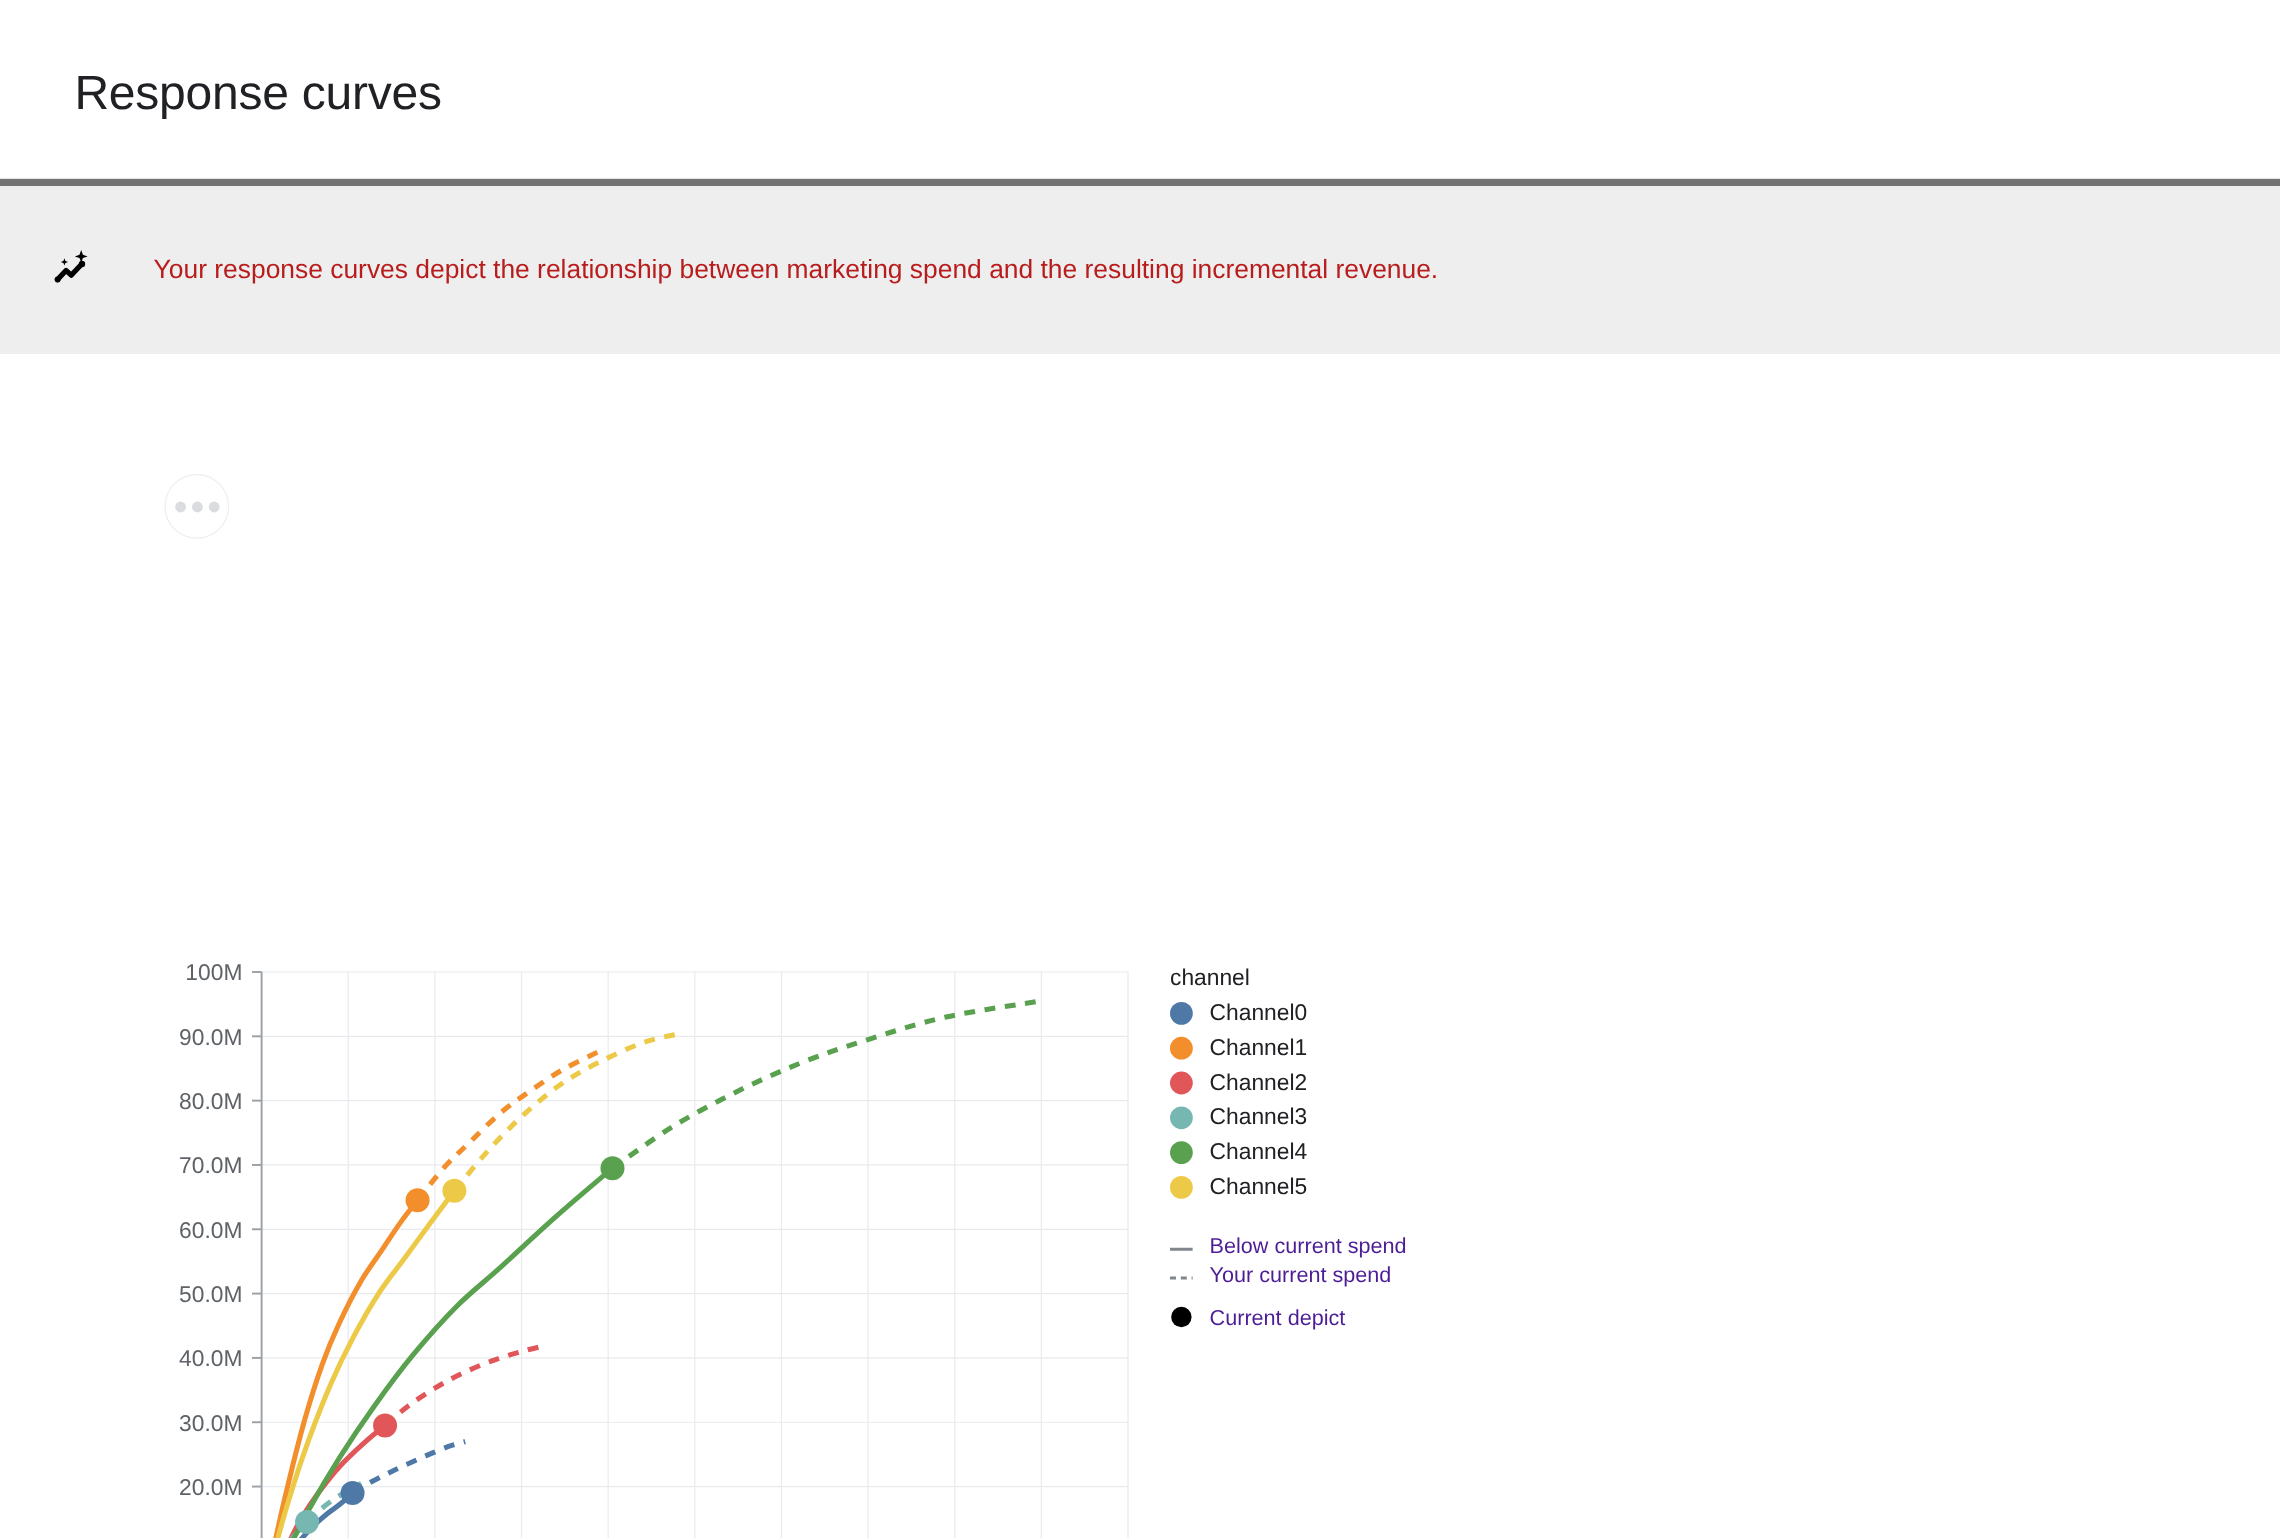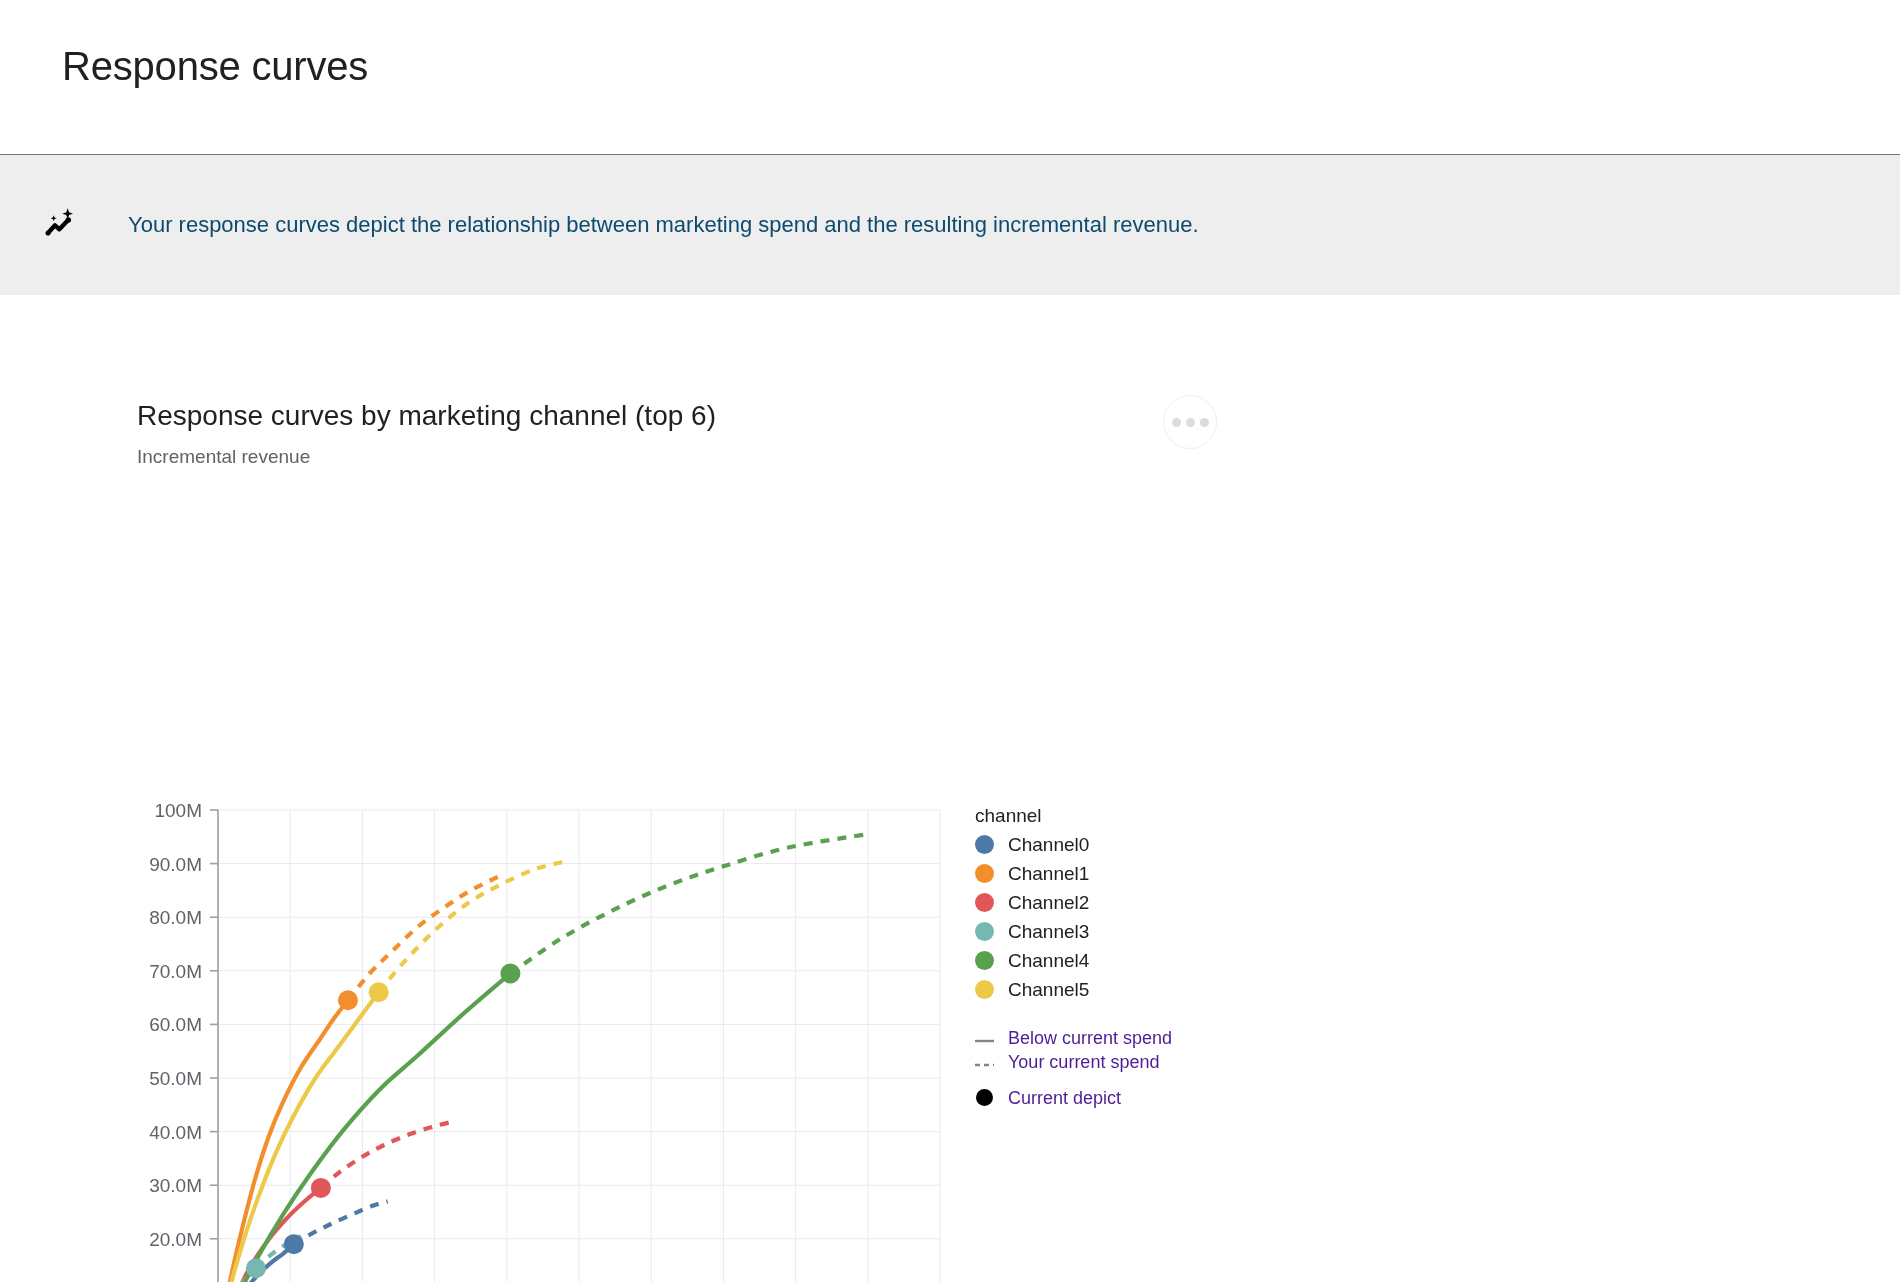--- a/index.html
+++ b/index.html
@@ -13,23 +13,23 @@
     font-family: "Liberation Sans", sans-serif;
     color: #202124;
     overflow: hidden;
     position: relative;
   }
 
   
   .page-header {
     height: 155px;
     box-sizing: border-box;
-    padding: 44px 0 0 62px;
+    padding: 56px 0 0 62px;
     background: #ffffff;
-    border-bottom: 1px solid #737373;
+    border-bottom: 6px solid #737373;
   }
   .page-title {
     font-size: 40px;
     font-weight: 400;
     letter-spacing: -0.2px;
     color: #202124;
     line-height: 1.1;
     margin: 0;
   }
 
@@ -46,21 +46,21 @@
     width: 46px;
     height: 46px;
     flex: 0 0 46px;
     display: flex;
     align-items: center;
     justify-content: center;
   }
   .info-text {
     margin-left: 44px;
     font-size: 22px;
-    color: #0c4a6e;
+    color: #b91c1c;
     line-height: 1.35;
   }
 
   
   .content {
     position: relative;
     padding: 0;
   }
   .chart-card {
     position: absolute;
@@ -189,24 +189,20 @@
       <path d="M7.6 6.1 L8.1 7.45 L9.45 7.95 L8.1 8.45 L7.6 9.8 L7.1 8.45 L5.75 7.95 L7.1 7.45 Z" fill="#000"></path>
     </svg>
   </span>
   <span class="info-text">Your response curves depict the relationship between marketing spend and the resulting incremental revenue.</span>
 </div>
 
 <div class="content">
   <div class="chart-card">
 
     <div class="chart-header">
-      <div>
-        <h2 class="chart-title">Response curves by marketing channel (top 6)</h2>
-        <p class="chart-subtitle">Incremental revenue</p>
-      </div>
       <div class="more-button">
         <span class="more-dot"></span>
         <span class="more-dot"></span>
         <span class="more-dot"></span>
       </div>
     </div>
 
     <div class="plot-wrap">
       <svg class="plot" id="plot-svg" width="1000" height="1140">
           <line x1="218" x2="940" y1="1051" y2="1051" stroke="#e8eaed" stroke-width="1"></line>

